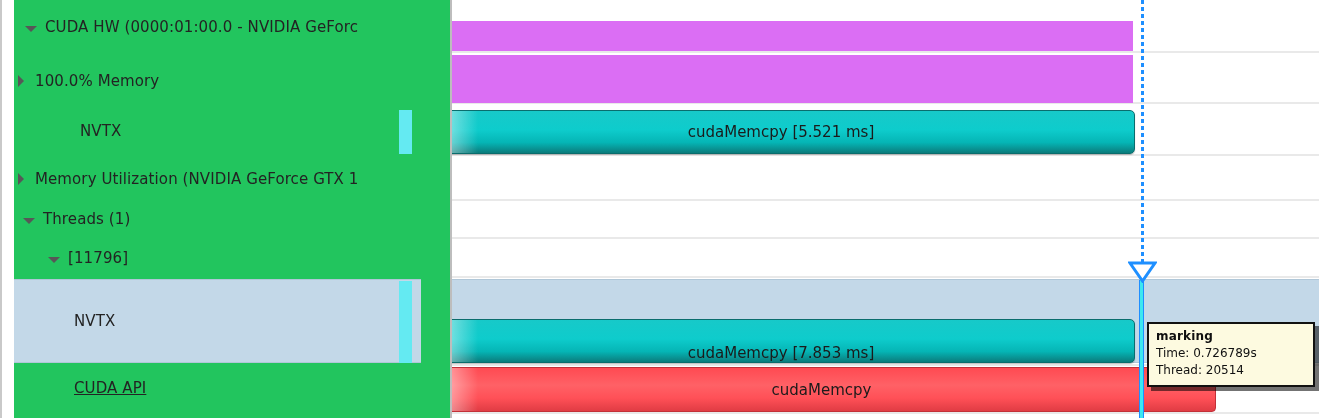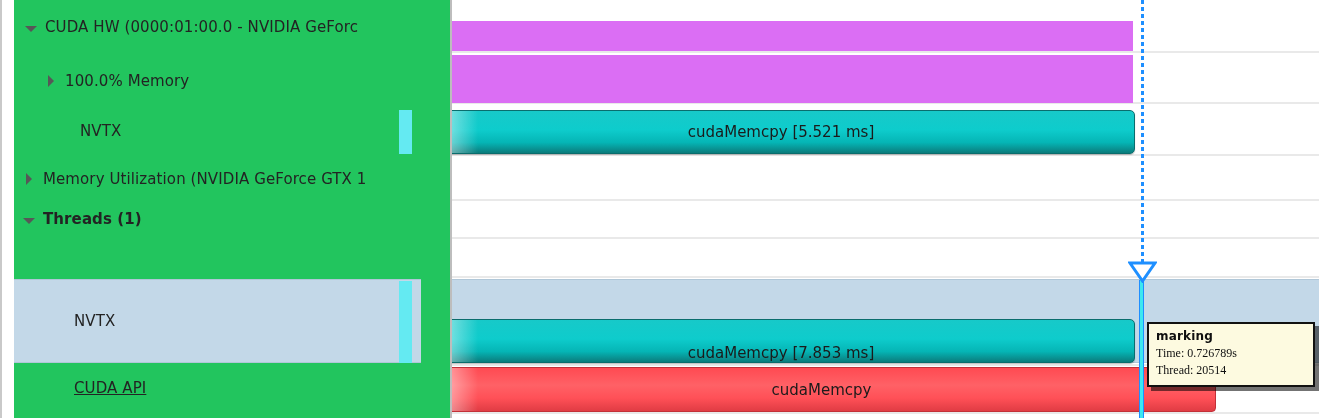--- a/index.html
+++ b/index.html
@@ -196,21 +196,20 @@
     font-size: 12px;
     color: #101010;
     line-height: 1.42;
   }
   #tooltip .tt-title {
     font-weight: bold;
     letter-spacing: 0.2px;
   }
   #tooltip .tt-line {
     white-space: nowrap;
-    font-family: Liberation Serif, serif;
   }
 </style>
 </head>
 <body>
 
 <div id="app">
 
   <div id="timeline-pane">
 
     <div class="row-sep" style="top:51px"></div>
@@ -248,40 +247,44 @@
     </div>
   </div>
 
   <div id="tree-pane">
 
     <div class="tree-row" style="top:12px; height:30px; padding-left:10px;">
       <span class="twisty open"></span>
       <span class="tree-label">CUDA HW (0000:01:00.0 - NVIDIA GeForc</span>
     </div>
 
-    <div class="tree-row" style="top:66px; height:30px; padding-left:30px;">
+    <div class="tree-row" style="top:66px; height:30px; ">
       <span class="twisty closed"></span>
       <span class="tree-label">100.0% Memory</span>
     </div>
 
     <div class="tree-row" style="top:116px; height:30px; padding-left:45px;">
       <span class="twisty"></span>
       <span class="tree-label">NVTX</span>
     </div>
 
-    <div class="tree-row" style="top:164px; height:30px; padding-left:8px;">
+    <div class="tree-row" style="top:164px; height:30px; padding-left:0;">
       <span class="twisty closed"></span>
       <span class="tree-label">Memory Utilization (NVIDIA GeForce GTX 1</span>
     </div>
 
-    <div class="tree-row" style="top:204px; height:30px; padding-left:8px;font-weight:bold;">
+    <div class="tree-row" style="top:204px; height:30px; padding-left:8px;">
       <span class="twisty open"></span>
       <span class="tree-label">Threads (1)</span>
     </div>
 
+    <div class="tree-row" style="top:243px; height:30px; padding-left:33px;">
+      <span class="twisty open"></span>
+      <span class="tree-label">[11796]</span>
+    </div>
 
     <div class="tree-row selected" style="top:279px; height:84px; padding-left:60px;">
       <span class="tree-label" style="margin-left:0">NVTX</span>
     </div>
 
     <div class="tree-row" style="top:364px; height:48px; padding-left:60px;text-decoration:underline;">
       <span class="tree-label" style="margin-left:0">CUDA API</span>
     </div>
   </div>
 

